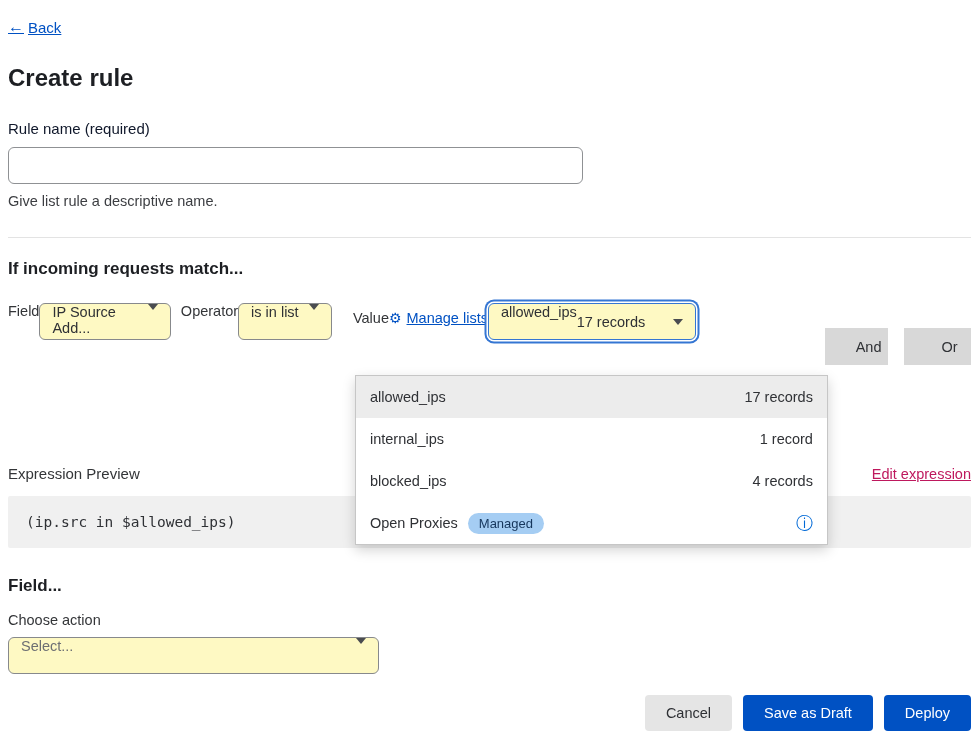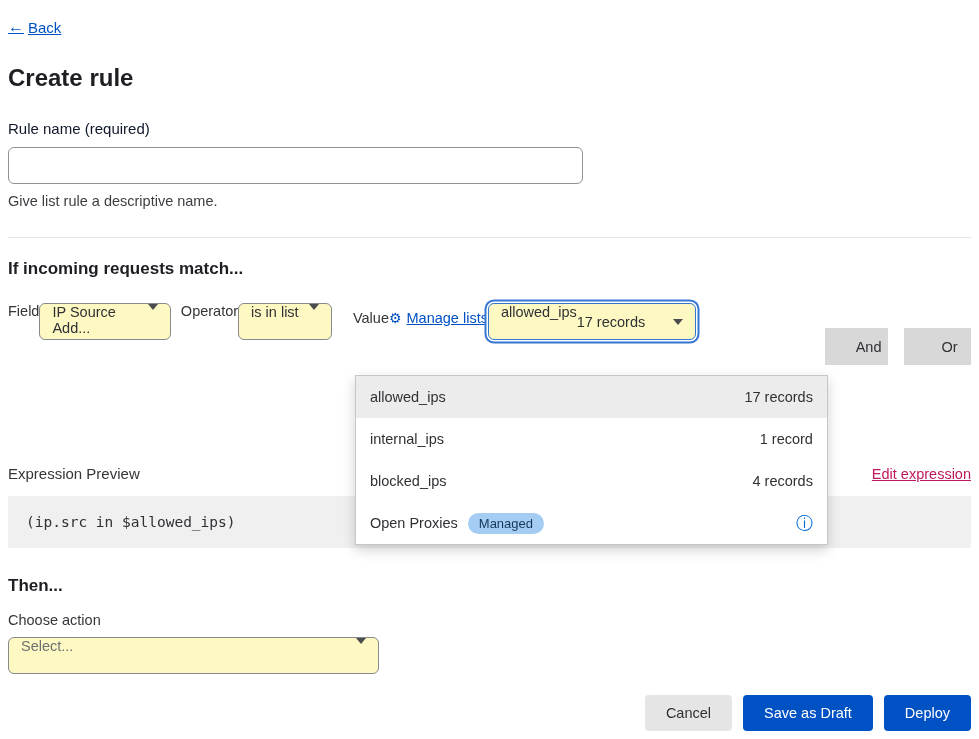--- a/index.html
+++ b/index.html
@@ -210,21 +210,21 @@
   </div>
 
   <div class="expression-row">
     <span class="expression-label">Expression Preview</span>
     <a class="edit-expression">Edit expression</a>
   </div>
   <div class="code-block">
     <span>(ip.src in $allowed_ips)</span>
   </div>
 
-  <h2 class="then-heading">Then...</h2>
+  <h2 class="then-heading">Field...</h2>
   <div class="action-label">Choose action</div>
   <div class="select-box action-select">
     <span>Select...</span>
     <span class="chevron"></span>
   </div>
 
   <div class="footer">
     <button class="btn btn-gray">Cancel</button>
     <button class="btn btn-blue">Save as Draft</button>
     <button class="btn btn-blue">Deploy</button>

